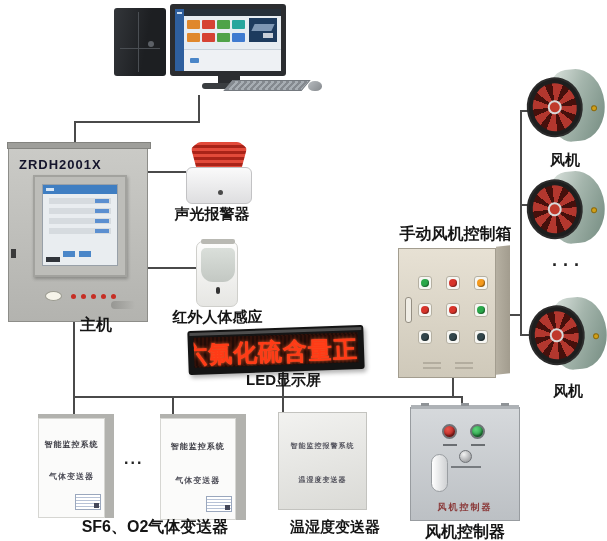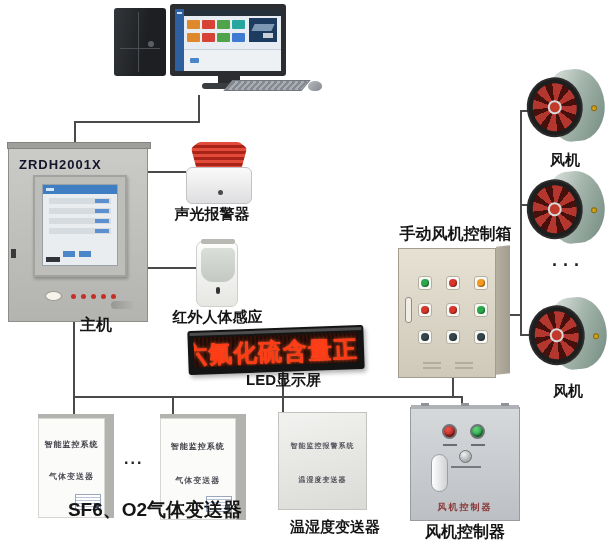--- a/index.html
+++ b/index.html
@@ -308,21 +308,21 @@
   <div class="dots" style="left:124px;top:450px;font-size:16px;letter-spacing:2px;">...</div>
   <div class="gbox" style="left:160px;top:414px;width:86px;height:106px;">
     <div class="gbox-front">
       <div class="gbox-t1" style="top:22px;">智能监控系统</div>
       <div class="gbox-t2" style="top:56px;">气体变送器</div>
       <div class="sticker">
           <i></i>
         </div>
     </div>
   </div>
-  <div class="lbl" style="left:60px;top:497px;width:190px;font-size:19px;">SF6、O2气体变送器</div>
+  <div class="lbl" style="left:60px;top:517px;width:190px;font-size:16px;">SF6、O2气体变送器</div>
 
   <div class="hbox">
     <div class="gbox-t1" style="top:28px;font-size:7px;color:#55555f;">智能监控报警系统</div>
     <div class="gbox-t2" style="top:62px;font-size:7px;">温湿度变送器</div>
   </div>
   <div class="lbl" style="left:287px;top:518px;width:96px;font-size:15px;">温湿度变送器</div>
 
   <div class="fcbox">
     <div class="fc-flange">
         <i style="left:10px;"></i>

